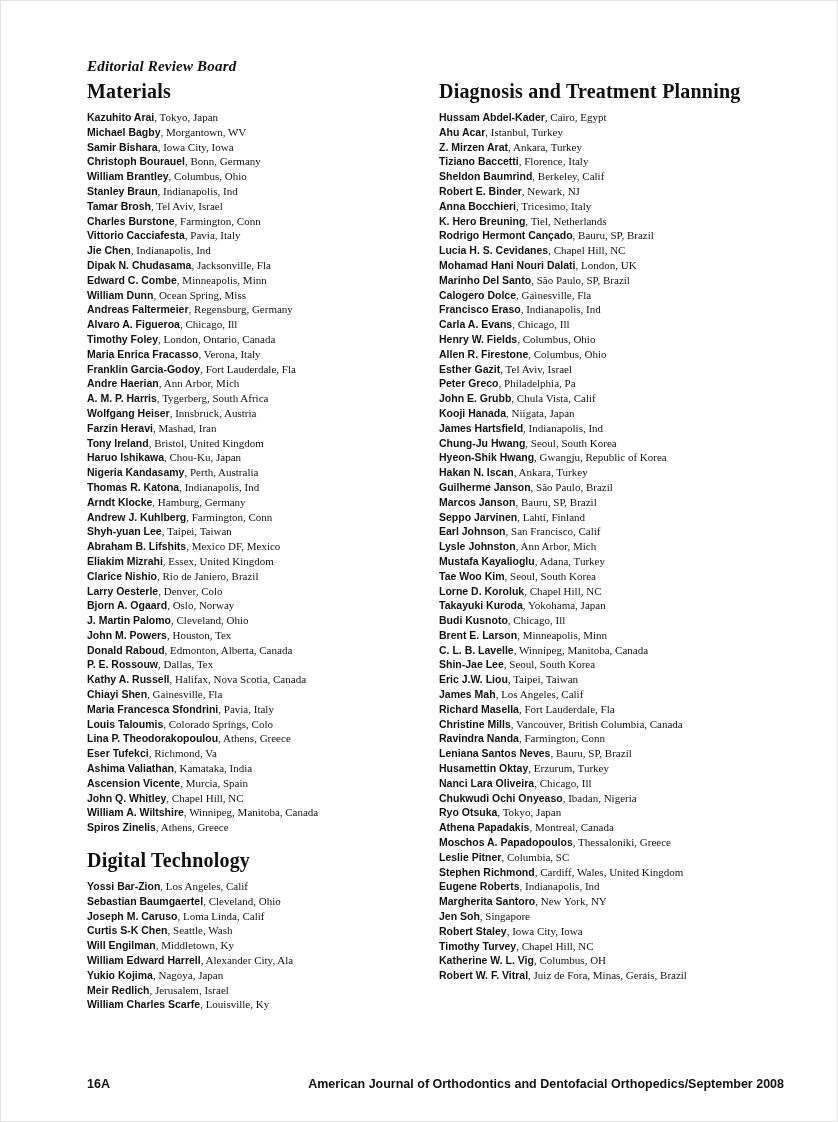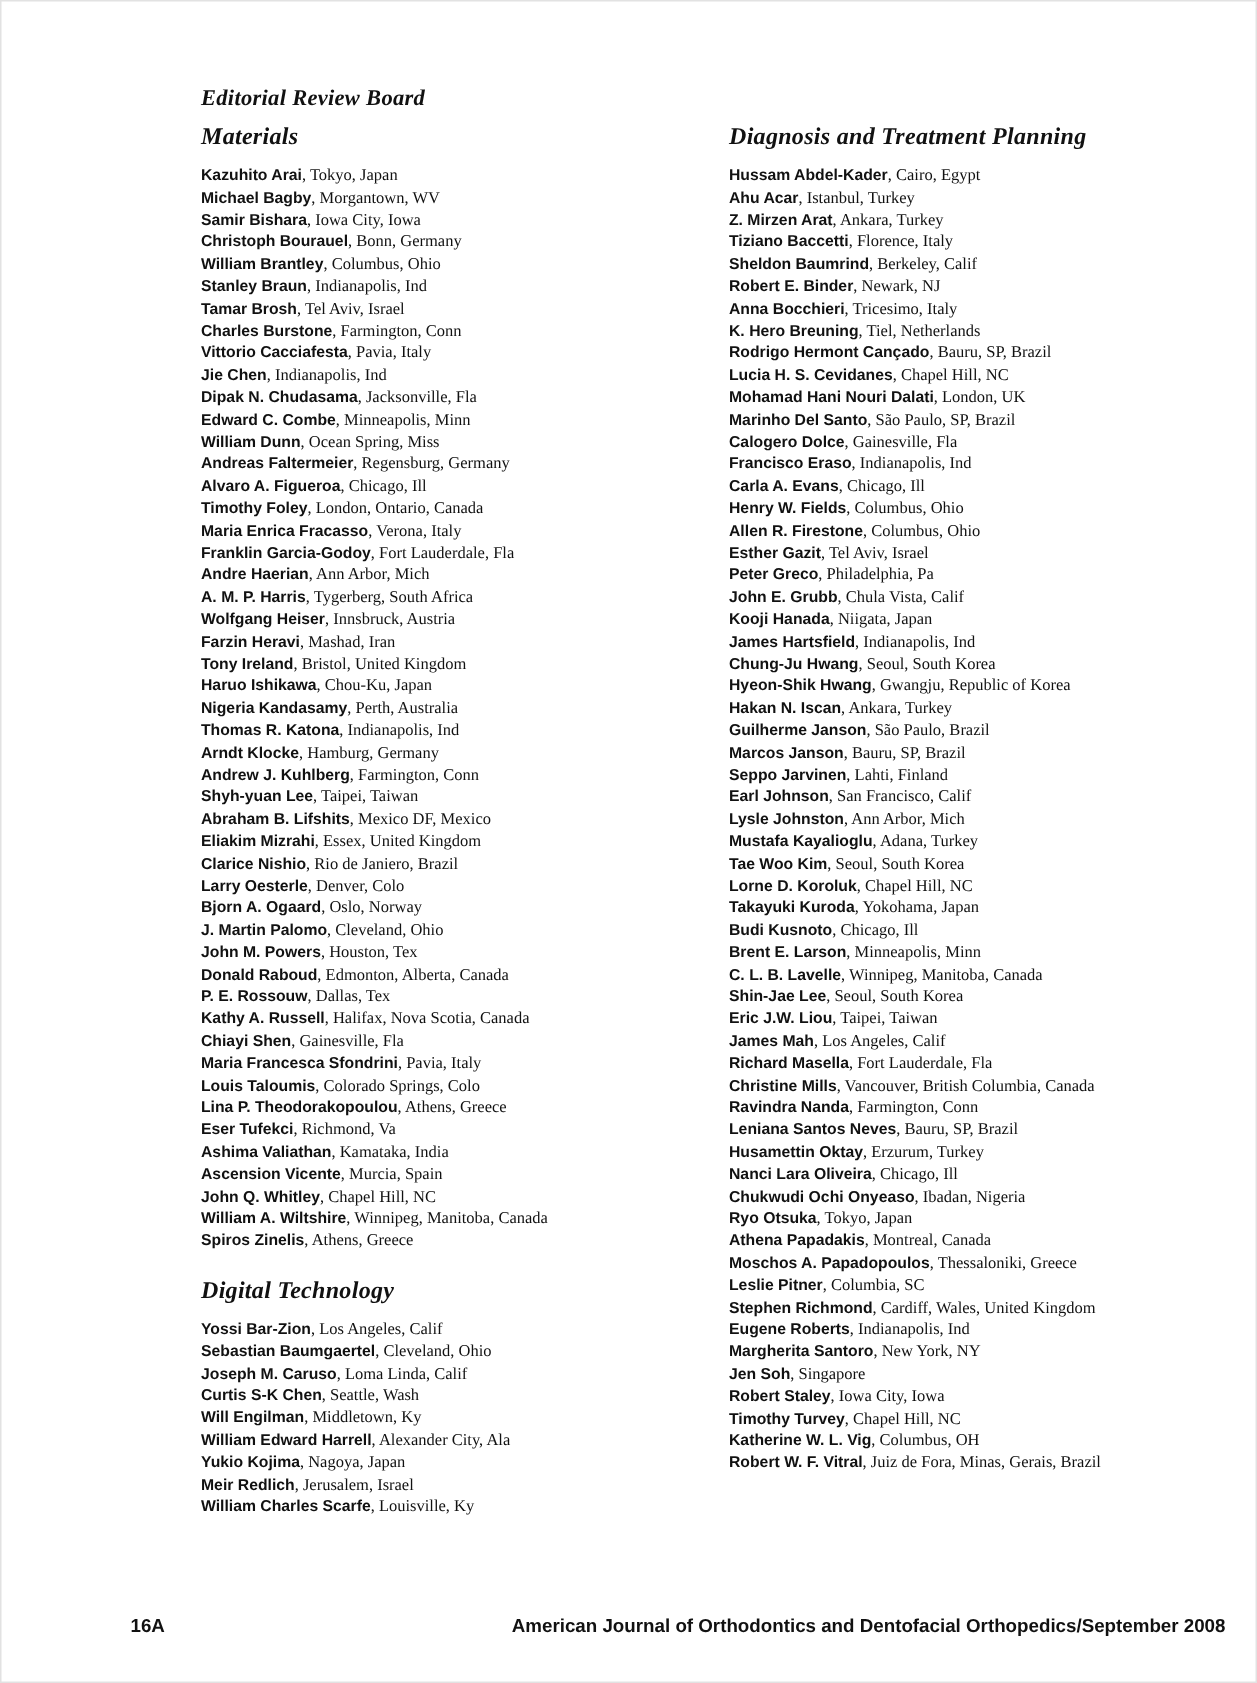--- a/index.html
+++ b/index.html
@@ -10,42 +10,40 @@
     box-sizing: border-box;
     border: 1px solid #e2e2e2;
     overflow: hidden;
     font-family: "Liberation Serif", serif;
     color: #111;
   }
   .content {
     display: flex;
     box-sizing: border-box;
     padding: 56px 34px 0 86px;
-    margin-left: 47px;
   }
   .col-left { flex: 0 0 352px; width: 352px; }
   .col-right { flex: 1; padding-top: 25px; }
 
   .erb {
     font-family: "Liberation Serif", serif;
     font-style: italic;
     font-weight: bold;
     font-size: 15px;
     line-height: 19px;
     margin-bottom: 6px;
     letter-spacing: 0.2px;
   }
   .section-title {
     font-family: "Liberation Serif", serif;
     font-weight: bold;
-    font-size: 16px;
+    font-size: 20px;
     line-height: 19px;
     margin: 0 0 9px 0;
     letter-spacing: 0.2px;
-    font-style: italic;
   }
   .section + .section { margin-top: 16px; }
 
   .entry {
     font-family: "Liberation Serif", serif;
     font-size: 11px;
     line-height: 14.8px;
     white-space: nowrap;
   }
   .nm {
@@ -53,21 +51,21 @@
     font-weight: bold;
     font-size: 10.5px;
   }
   .loc {
     font-family: "Liberation Serif", serif;
     font-size: 11px;
   }
 
   .footer {
     position: absolute;
-    left: 86px; right: 20px; bottom: 30px;
+    left: 86px; right: 53px; bottom: 30px;
     display: flex;
     justify-content: space-between;
     align-items: baseline;
     font-family: "Liberation Sans", sans-serif;
     font-weight: bold;
     font-size: 12.5px;
   }
 </style>
 </head>
 <body>

